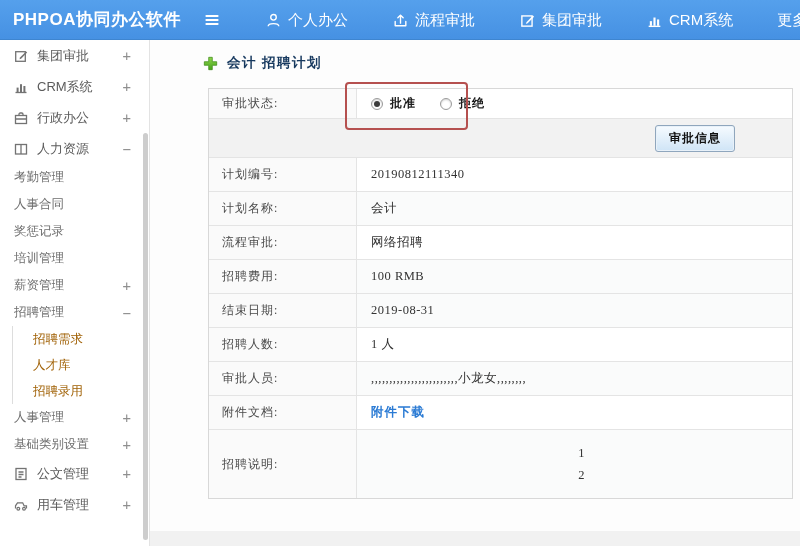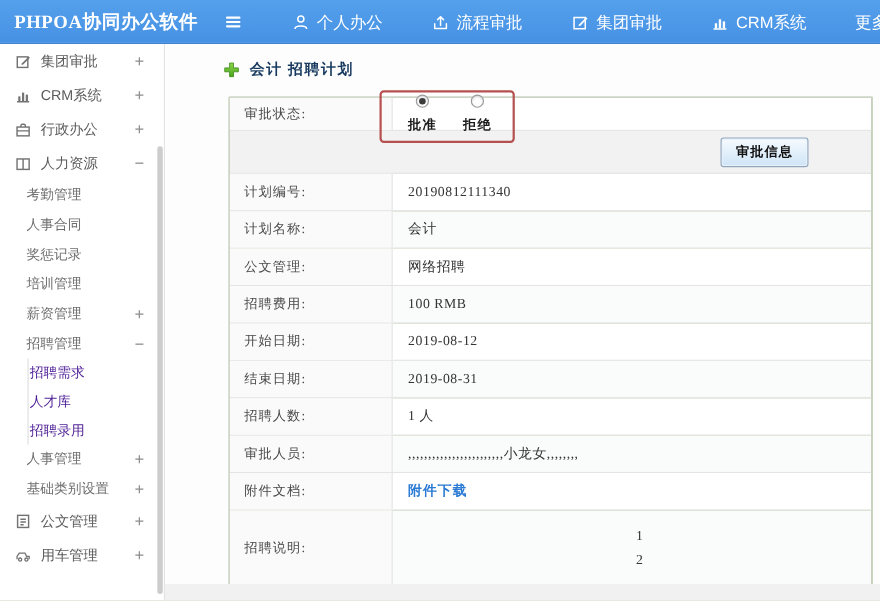--- a/index.html
+++ b/index.html
@@ -4,36 +4,36 @@
 <style>
   html,body{margin:0;padding:0;background:#e9e9e9;}
   .page{position:relative;width:800px;height:546px;background:#ffffff;overflow:hidden;
         font-family:"Liberation Sans","DejaVu Sans",sans-serif;}
 
   
   .topbar{position:absolute;left:0;top:0;width:800px;height:40px;
           background:linear-gradient(180deg,#55a0ec,#4691e3);
           border-bottom:1px solid #3e85d0;box-sizing:border-box;}
   .brand{position:absolute;left:13px;top:0;height:40px;line-height:40px;
-         color:#fff;font-size:17px;font-weight:bold;letter-spacing:.5px;font-family:Liberation Serif, serif;}
+         color:#fff;font-size:17px;font-weight:bold;letter-spacing:.5px;}
   .topnav{position:absolute;left:203px;top:0;height:40px;display:flex;align-items:center;gap:44px;}
   .hamburger{color:#fff;width:18px;height:18px;display:inline-flex;cursor:pointer;}
   .nav-item{display:flex;align-items:center;gap:6px;color:#fff;font-size:15px;cursor:pointer;white-space:nowrap;}
   .nav-item .ticon{width:17px;height:17px;display:inline-flex;color:#fff;}
   .nav-item .caret{width:12px;height:12px;display:inline-flex;color:#fff;margin-left:2px;}
   .ticon svg,.hamburger svg,.caret svg,.sicon svg{width:100%;height:100%;}
 
   
   .sidebar{position:absolute;left:0;top:40px;width:150px;height:506px;background:#fff;
            border-right:1px solid #e3e3e3;box-sizing:border-box;overflow:hidden;}
   .side-item{position:relative;display:flex;align-items:center;cursor:pointer;color:#5b5b5b;}
   .side-item.lvl1{height:31px;padding-left:13px;font-size:13px;}
-  .side-item.lvl2{height:27px;padding-left:24px;font-size:12.5px;color:#6e6e6e;}
-  .side-item.lvl3{height:26px;margin-left:25px;border-left:1px solid #ddd;
-                  padding-left:1px;font-size:12.5px;color:#4c1d95;}
+  .side-item.lvl2{height:27px;padding-left:14px;font-size:12.5px;color:#6e6e6e;}
+  .side-item.lvl3{height:26px;margin-left:12px;border-left:1px solid #ddd;
+                  padding-left:20px;font-size:12.5px;color:#a16207;}
   .sicon{width:16px;height:16px;margin-right:8px;color:#737373;flex:0 0 16px;}
   .expander{position:absolute;right:18px;top:50%;transform:translateY(-50%);
             color:#8f8f8f;font-size:14px;font-family:"DejaVu Sans Mono",monospace;cursor:pointer;}
   .side-scroll-thumb{position:absolute;right:1px;top:93px;bottom:6px;width:5px;
                      background:#cdcdcd;border-radius:3px;cursor:pointer;}
 
   
   .content{position:absolute;left:150px;top:40px;width:650px;height:506px;background:#fdfdfd;
            font-family:"Liberation Serif","DejaVu Serif",serif;}
   .title-row{position:absolute;left:53px;top:14px;display:flex;align-items:center;gap:9px;}
@@ -58,21 +58,21 @@
   .mline{line-height:12px;}
 
   .btn-row{height:39px;background:#f2f2f2;border-bottom:1px solid #e4e4e4;
            display:flex;align-items:center;justify-content:flex-end;padding-right:57px;box-sizing:border-box;}
   .approve-btn{font-family:Liberation Sans, sans-serif;font-size:12px;font-weight:bold;
                color:#111;background:linear-gradient(180deg,#f6fbff,#cfe4f6);
                border:1px solid #8fa6bd;border-radius:3px;padding:4px 13px;cursor:pointer;
                box-shadow:0 0 0 1px #e8f1f9 inset;letter-spacing:1px;}
 
   .radio-group{display:flex;align-items:center;gap:10px;}
-  .radio-opt{display:flex;align-items:center;gap:7px;margin-right:14px;cursor:pointer;flex-direction:column;}
+  .radio-opt{display:flex;align-items:center;gap:7px;margin-right:14px;cursor:pointer;}
   .radio{width:12px;height:12px;border:1px solid #9a9a9a;border-radius:50%;background:#fff;
          box-shadow:inset 0 1px 2px rgba(0,0,0,.18);box-sizing:border-box;position:relative;}
   .radio.checked::after{content:"";position:absolute;left:2px;top:2px;width:6px;height:6px;
                         border-radius:50%;background:#3c3c3c;}
   .radio-label{font-size:12px;font-weight:bold;color:#1c1c1c;letter-spacing:1px;}
 
   .highlight-box{position:absolute;left:195px;top:42px;width:119px;height:44px;
                  border:2px solid #b5504f;border-radius:4px;z-index:5;pointer-events:none;}
 
   .doclink{color:#2b7bd4;font-weight:bold;text-decoration:none;cursor:pointer;letter-spacing:1px;}
@@ -296,30 +296,26 @@
       <div id="field-rows">
           <div class="trow h34">
     <div class="tlabel">计划编号:</div>
     <div class="tvalue">20190812111340</div>
   </div>
           <div class="trow h34 alt">
     <div class="tlabel">计划名称:</div>
     <div class="tvalue">会计</div>
   </div>
           <div class="trow h34">
-    <div class="tlabel">公文管理:</div>
+    <div class="tlabel">流程审批:</div>
     <div class="tvalue">网络招聘</div>
   </div>
           <div class="trow h34 alt">
     <div class="tlabel">招聘费用:</div>
     <div class="tvalue">100 RMB</div>
-  </div>
-          <div class="trow h34">
-    <div class="tlabel">开始日期:</div>
-    <div class="tvalue">2019-08-12</div>
   </div>
           <div class="trow h34 alt">
     <div class="tlabel">结束日期:</div>
     <div class="tvalue">2019-08-31</div>
   </div>
           <div class="trow h34">
     <div class="tlabel">招聘人数:</div>
     <div class="tvalue">1 人</div>
   </div>
           <div class="trow h34 alt">

